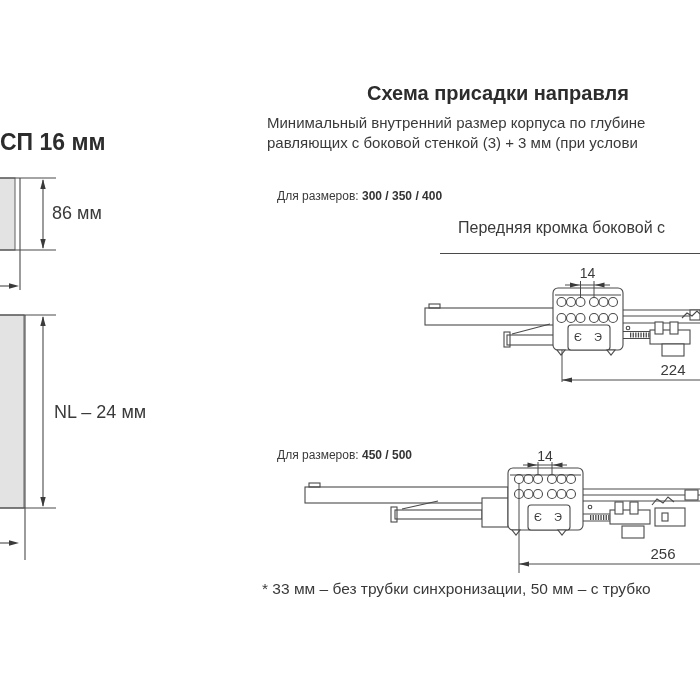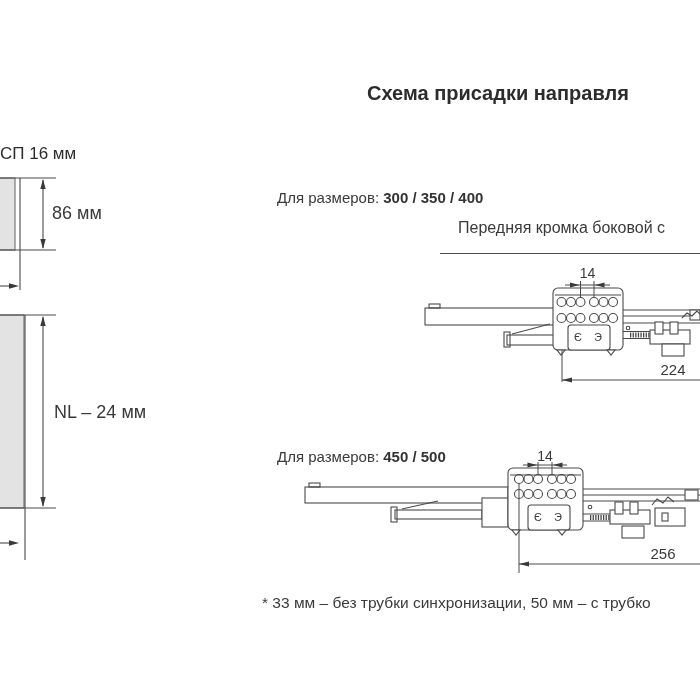--- a/index.html
+++ b/index.html
@@ -12,47 +12,49 @@
   .abs{position:absolute;}
   .title{
     left:367px;top:82px;font-size:20px;font-weight:bold;color:#2c2c2c;
     white-space:nowrap;
   }
   .intro{
     left:267px;top:113px;font-size:15px;line-height:20px;color:#3a3a3a;
     white-space:nowrap;
   }
   .panel-heading{
-    left:0px;top:144px;font-size:17px;font-weight:normal;color:#2c2c2c;
+    left:0px;top:129px;font-size:23px;font-weight:bold;color:#2c2c2c;
     white-space:nowrap;
   }
   .sizes-line{
-    font-size:15px;color:#3a3a3a;white-space:nowrap;text-align:right;
+    font-size:12px;color:#3a3a3a;white-space:nowrap;text-align:right;
   }
   .sizes-line b{font-weight:bold;color:#333;}
   .sizes-1{left:277px;top:189px;}
   .sizes-2{left:277px;top:431px;margin-top:17px;}
   .edge-note{
     left:440px;top:219px;width:272px;
     font-size:16px;color:#3a3a3a;white-space:nowrap;
     border-bottom:1.5px solid #4a4a4a;
     padding:0 0 16px 18px;box-sizing:border-box;
   }
   .footnote{
-    left:262px;top:594px;font-size:15.5px;color:#3a3a3a;white-space:nowrap;text-align:center;
+    left:262px;top:580px;font-size:15.5px;color:#3a3a3a;white-space:nowrap;text-align:center;
   }
   svg{display:block;}
   svg text{font-family:"Liberation Sans", sans-serif;fill:#3a3a3a;}
 </style>
 </head>
 <body>
 
 <div class="abs title">Схема присадки направля</div>
 
 <div class="abs intro">
+  <div>Минимальный внутренний размер корпуса по глубине</div>
+  <div>равляющих с боковой стенкой (3) + 3 мм (при услови</div>
 </div>
 
 <div class="abs panel-heading">СП 16 мм</div>
 
 <svg class="abs" style="left:0;top:170px" width="160" height="395" viewBox="0 0 160 395">
   <g stroke="#4a4a4a" stroke-width="1.1" fill="none">
 
     <rect x="-4" y="8" width="19" height="72" fill="#e3e3e3" stroke="#6e6e6e"></rect>
     <line x1="0" y1="8" x2="56" y2="8"></line>
     <line x1="0" y1="80" x2="56" y2="80"></line>

